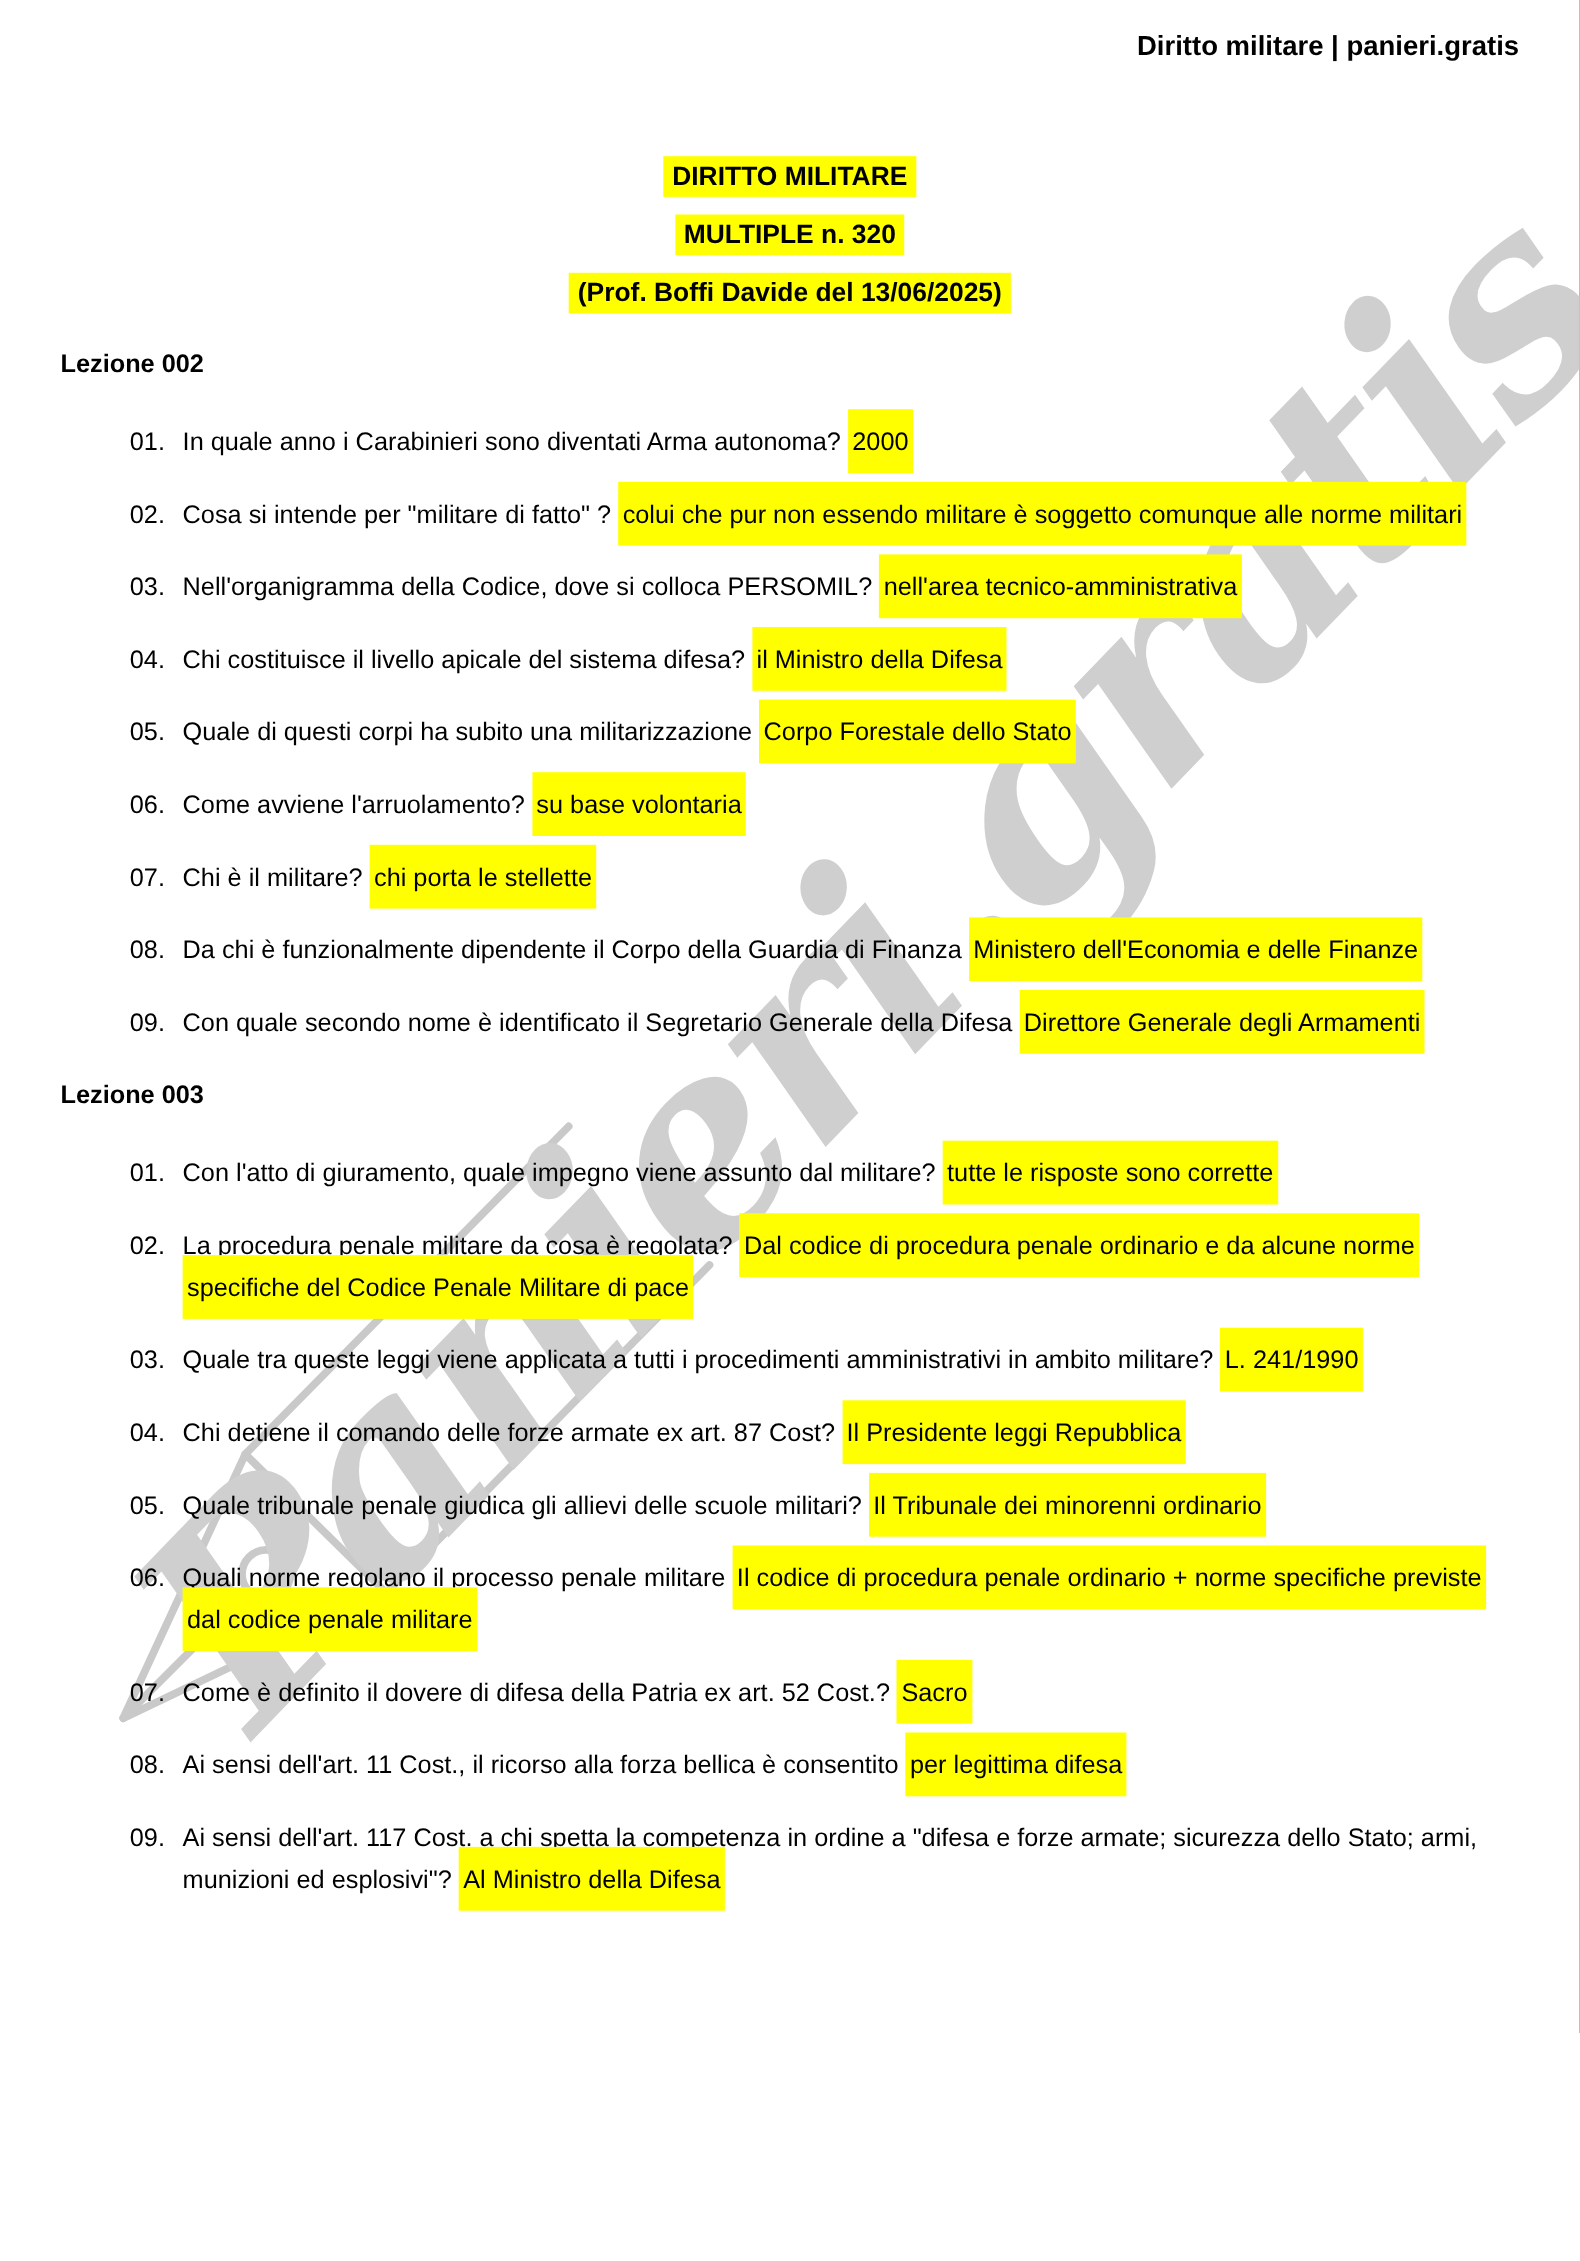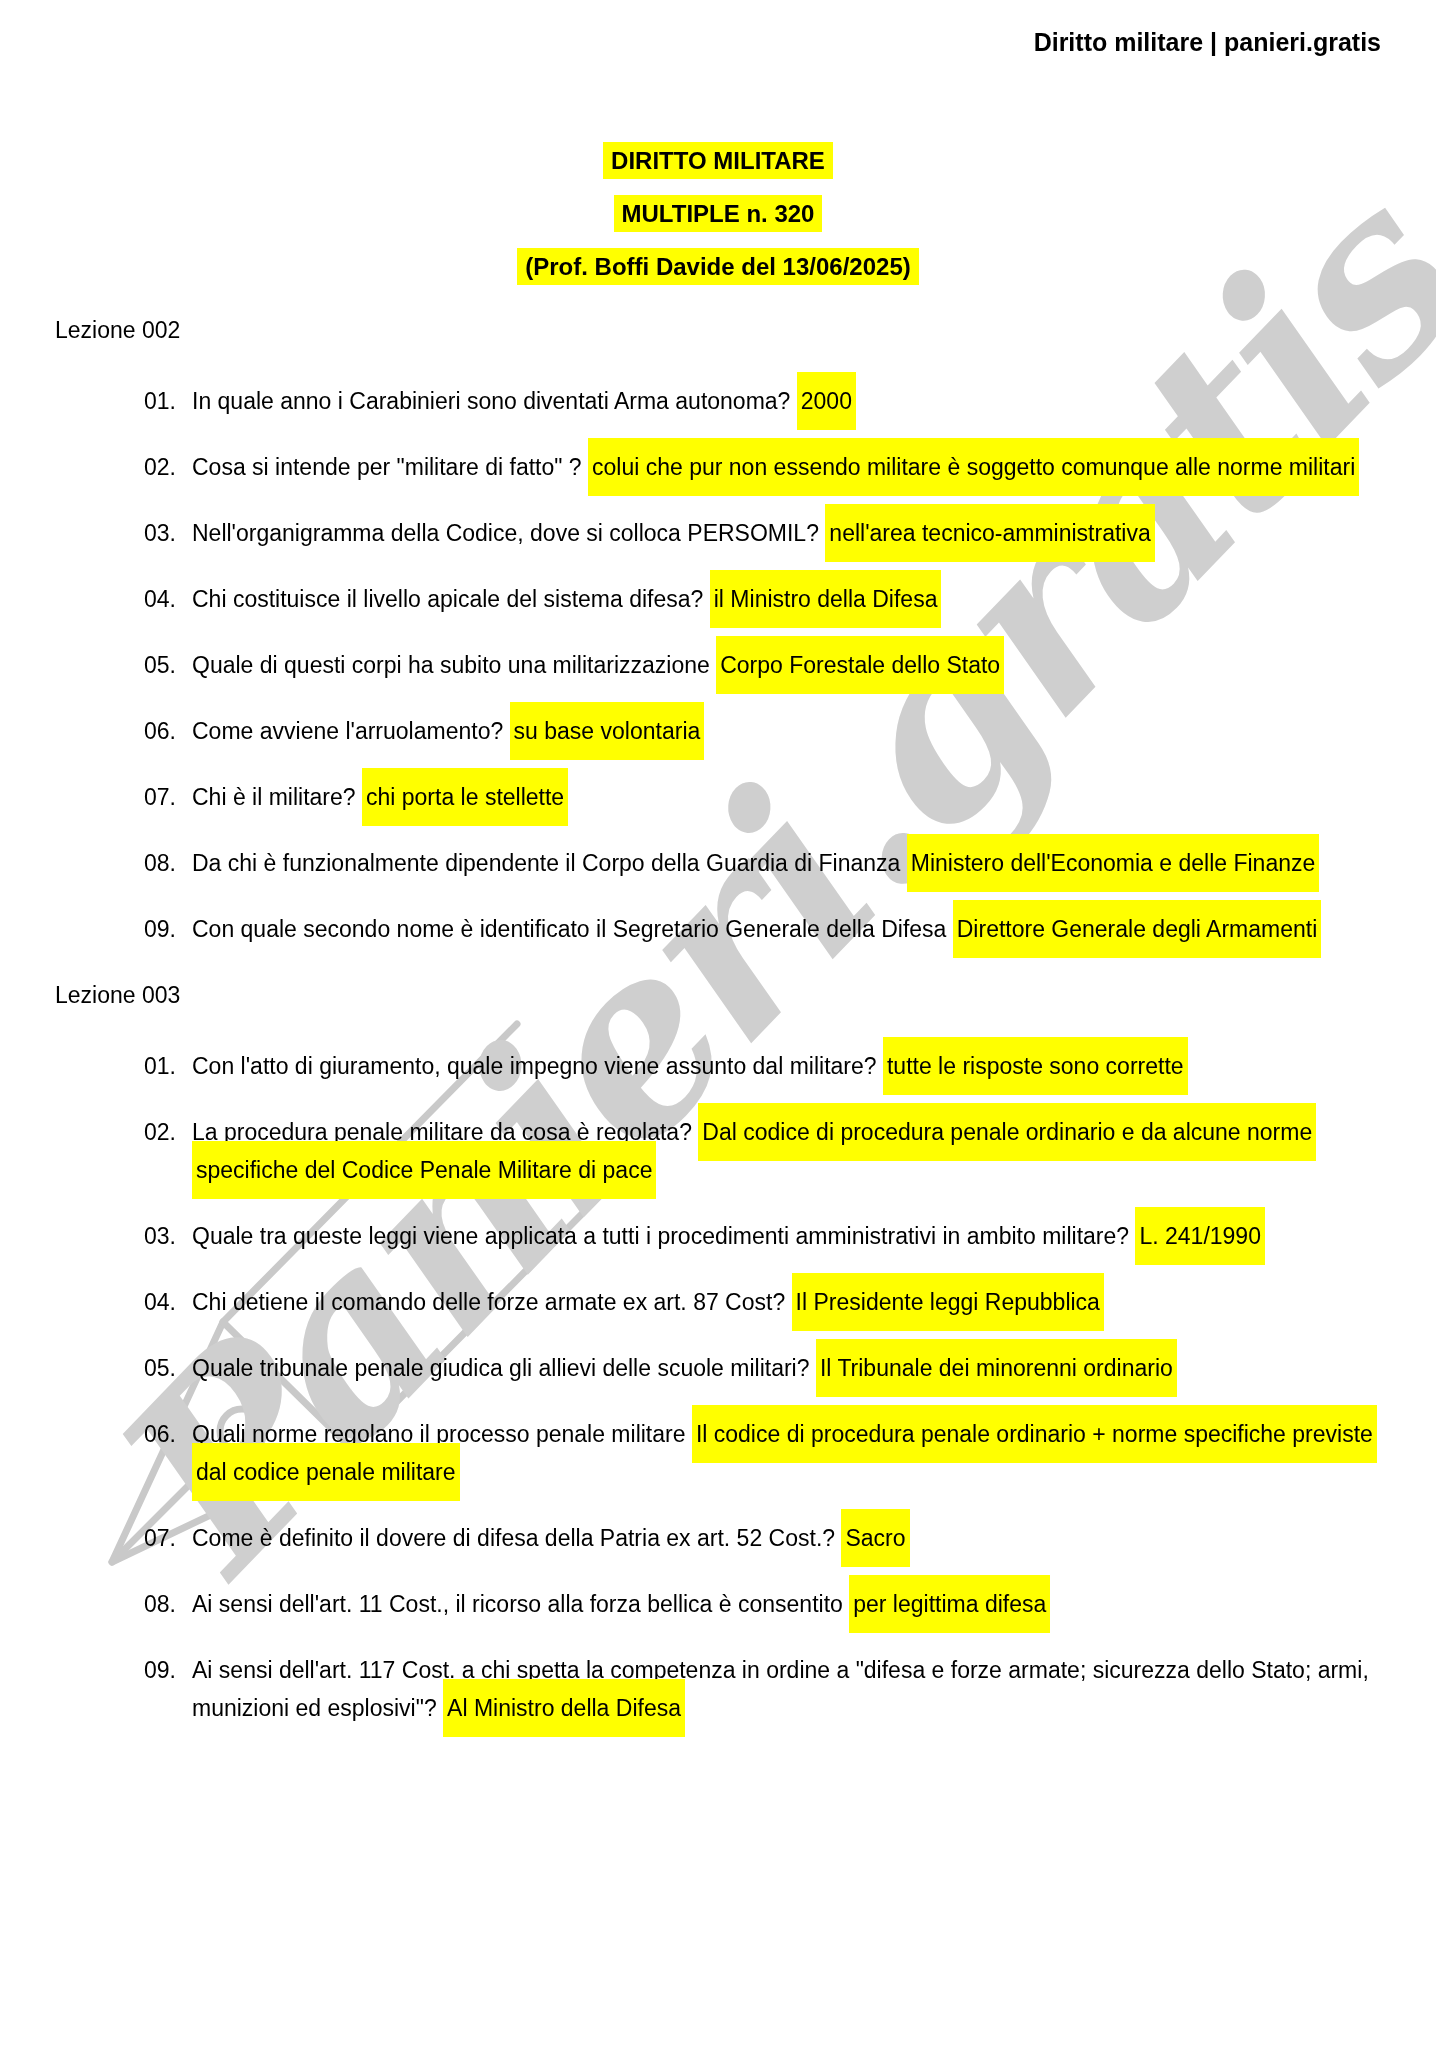--- a/index.html
+++ b/index.html
@@ -46,34 +46,34 @@
   .title-block { margin-top:88px; text-align:center; }
   .title-line {
     font-weight:bold;
     font-size:24px;
     line-height:33px;
     margin-bottom:20px;
   }
   .title-line .hl { padding:5px 8px; }
 
   .lezione {
-    font-weight:normal;
+    font-weight:bold;
     font-size:23px;
     line-height:27px;
     margin:34px 0 38px 0;
   }
 
   .q {
     display:flex;
     align-items:flex-start;
     font-size:23px;
     line-height:38px;
     margin-bottom:28px;
   }
-  .qnum { flex:0 0 48px; margin-left:89px; }
+  .qnum { flex:0 0 48px; margin-left:63px; }
   .qtext { flex:0 1 auto; max-width:1190px; }
 
   .hl {
     background:#ffff00;
     padding:16px 4px;
     box-decoration-break:clone;
     -webkit-box-decoration-break:clone;
   }
 </style>
 </head>

